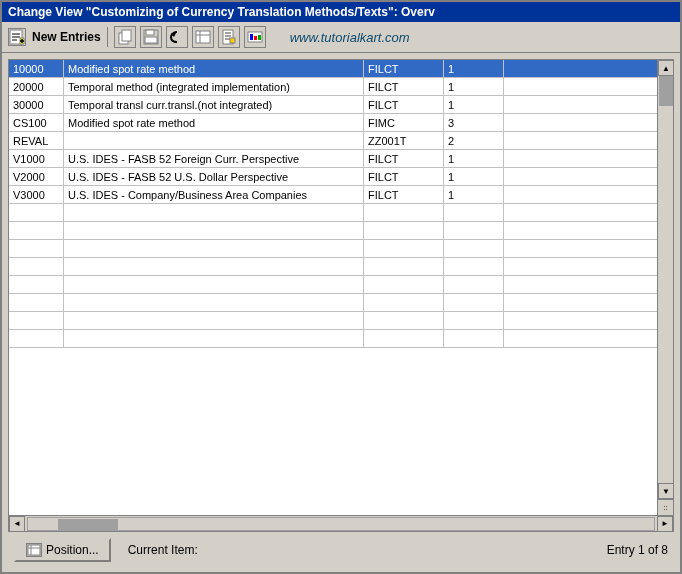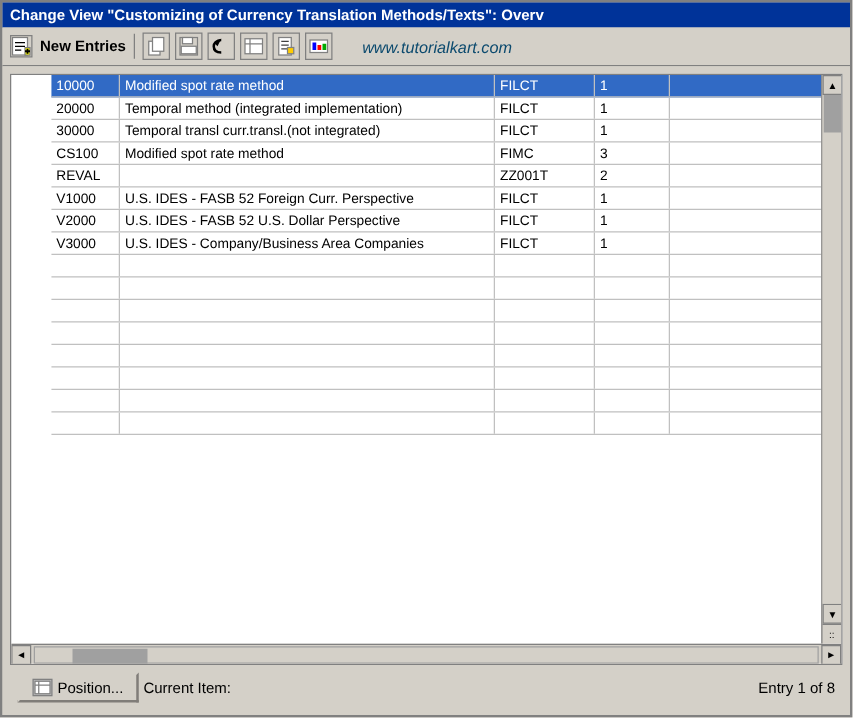--- a/index.html
+++ b/index.html
@@ -193,21 +193,21 @@
       left: 30px;
       top: 1px;
     }
     .hscroll-right-btns {
       display: flex;
     }
     .footer {
       padding: 6px 6px 4px 6px;
       display: flex;
       align-items: center;
-      gap: 4px;
+      gap: 17px;
     }
     .position-btn {
       display: flex;
       align-items: center;
       gap: 4px;
       background: #d4d0c8;
       border: 2px outset #d4d0c8;
       padding: 3px 10px;
       cursor: pointer;
       font-size: 12px;
@@ -300,21 +300,21 @@
       </svg>
     </div>
 
     <span class="watermark">www.tutorialkart.com</span>
   </div>
 
   <div class="content">
     <div class="table-container">
 
 
-      <div style="flex:1; overflow:hidden; display:flex; flex-direction:column; position:relative;padding-left:32px;">
+      <div style="flex:1; overflow:hidden; display:flex; flex-direction:column; position:relative;">
         <div style="flex:1; overflow:hidden;">
 
           <div id="table-rows">
               <div class="table-row selected">
                 <div class="cell col-ctm">10000</div>
                 <div class="cell col-text">Modified spot rate method</div>
                 <div class="cell col-table">FILCT</div>
                 <div class="cell col-usage">1</div>
               </div>
               <div class="table-row">

